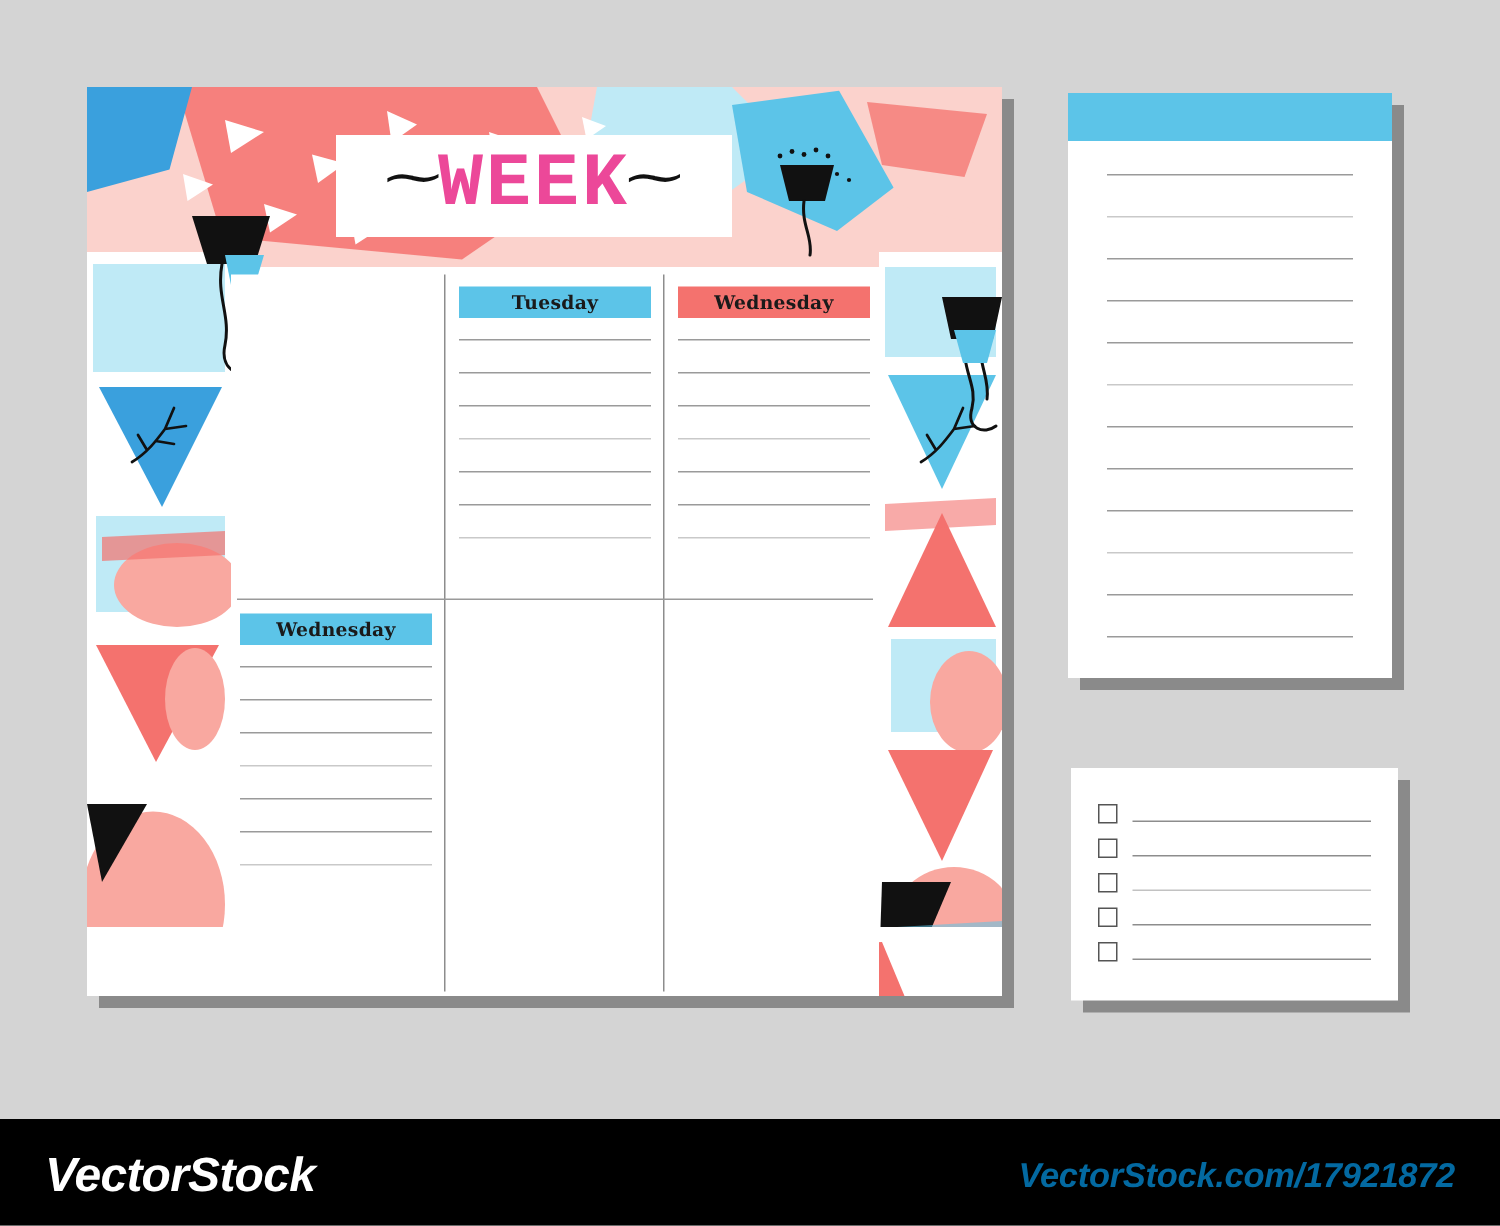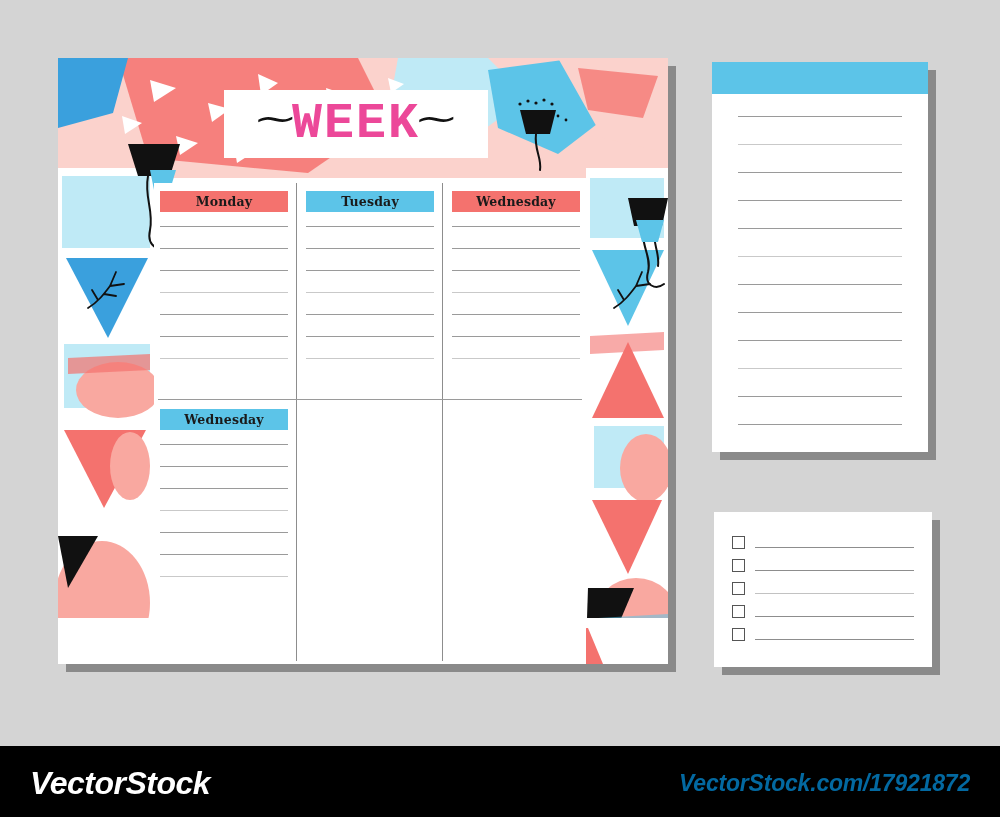--- a/index.html
+++ b/index.html
@@ -208,32 +208,20 @@
     <div id="title-plaque">
       <span class="swash">~</span>
       <span id="week-title">WEEK</span>
       <span class="swash">~</span>
     </div>
 
     <div id="planner-inner">
       <div id="week-grid">
 
         <div class="grid-row r1">
-          <div class="day-col c1">
-            <div class="day-chip chip-coral">Monday</div>
-            <div class="rule-set">
-              <div class="rule"></div>
-              <div class="rule"></div>
-              <div class="rule"></div>
-              <div class="rule faint"></div>
-              <div class="rule"></div>
-              <div class="rule"></div>
-              <div class="rule faint"></div>
-            </div>
-          </div>
           <div class="day-col c3">
             <div class="day-chip chip-coral">Wednesday</div>
             <div class="rule-set">
               <div class="rule"></div>
               <div class="rule"></div>
               <div class="rule"></div>
               <div class="rule faint"></div>
               <div class="rule"></div>
               <div class="rule"></div>
               <div class="rule faint"></div>

